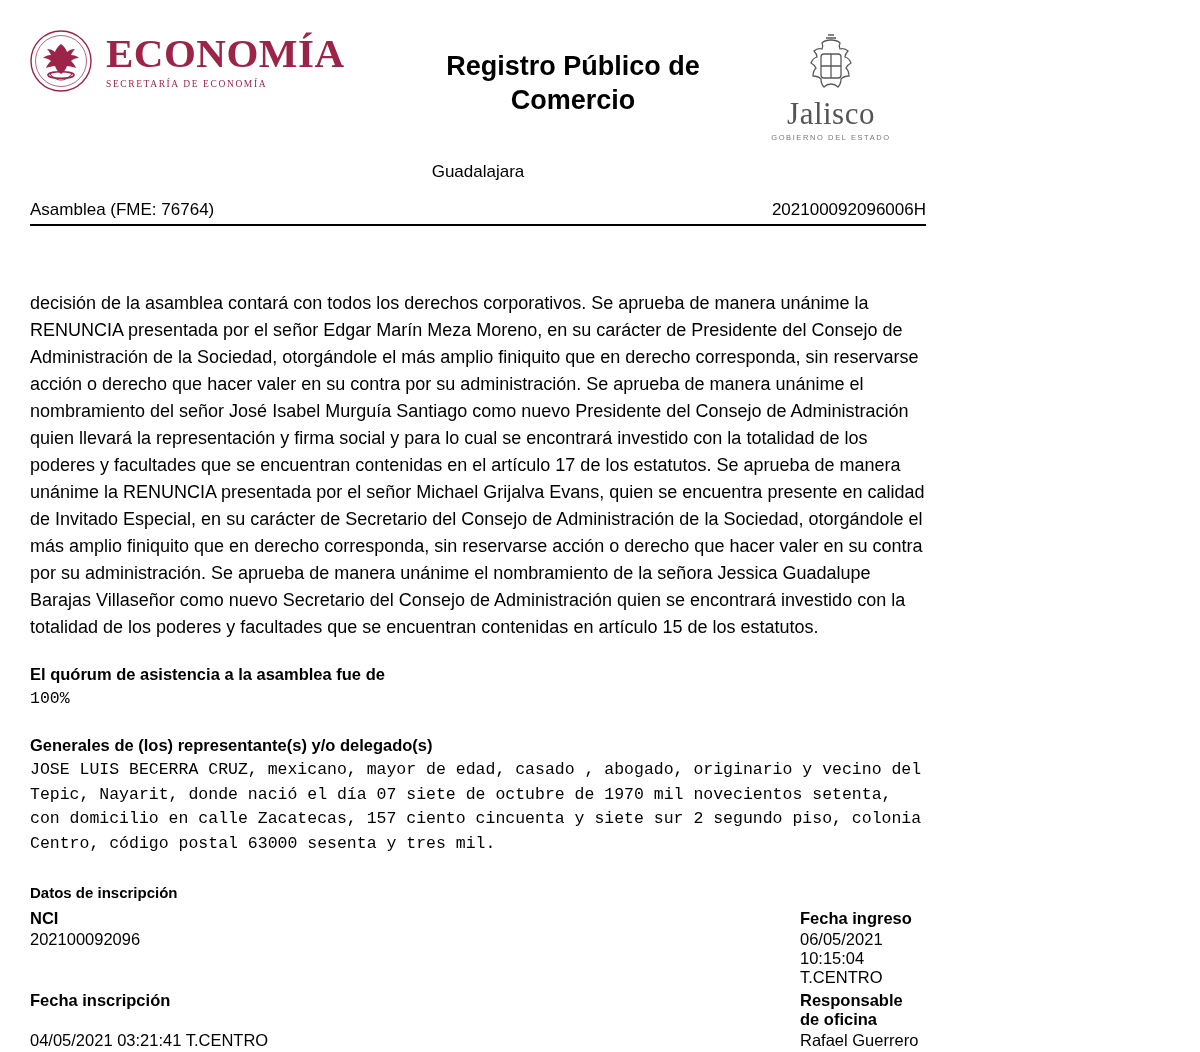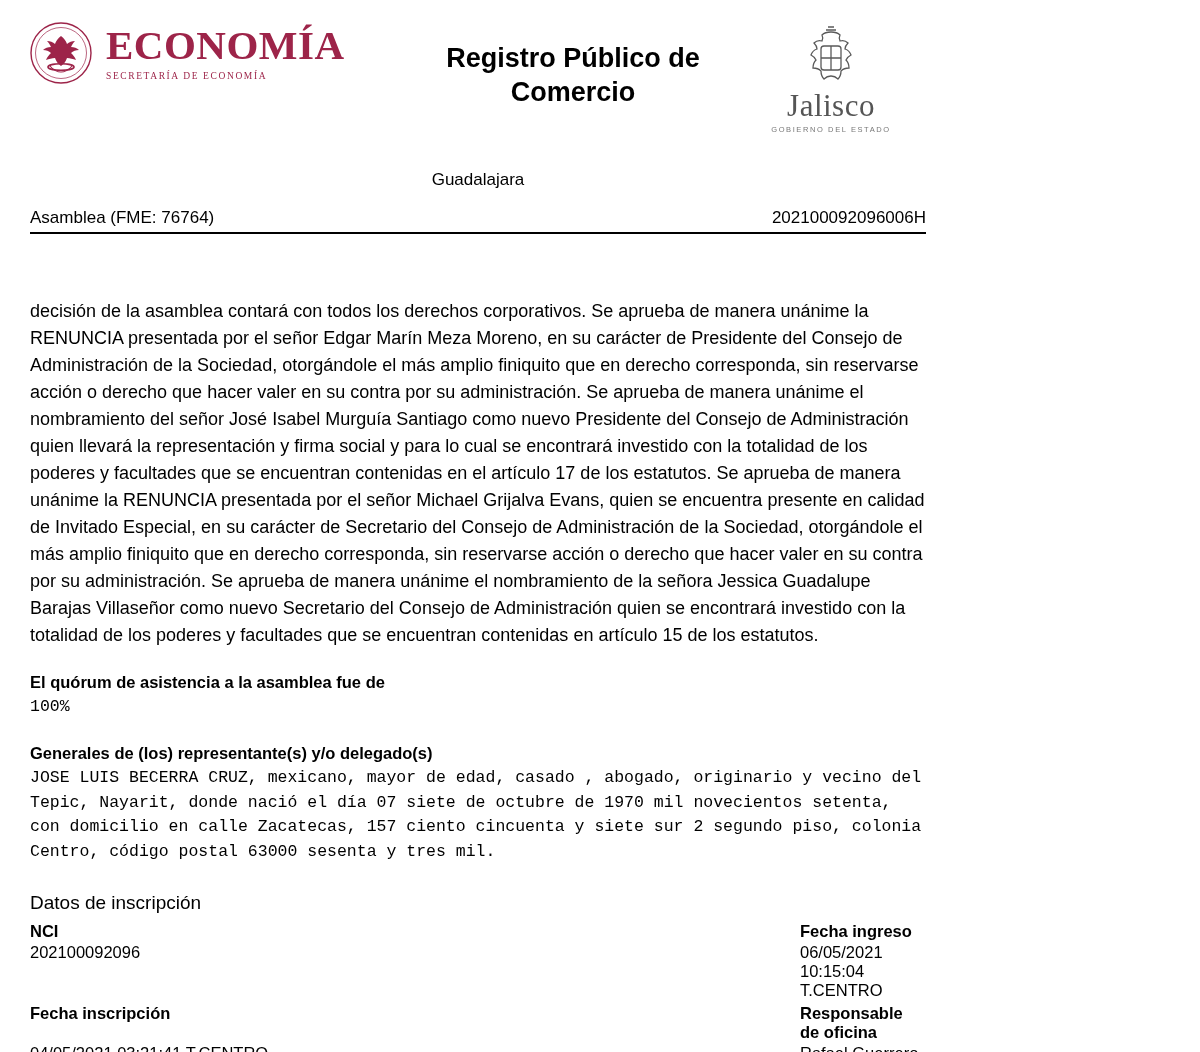--- a/index.html
+++ b/index.html
@@ -12,21 +12,21 @@
     background: #ffffff;
     font-family: "Liberation Sans", sans-serif;
     color: #000000;
     -webkit-font-smoothing: antialiased;
   }
   .page {
     position: relative;
     width: 956px;
     height: 1052px;
     box-sizing: border-box;
-    padding: 0 30px;
+    padding: 8px 30px;
   }
 
   
   .header {
     display: flex;
     align-items: flex-start;
     justify-content: space-between;
     padding-top: 22px;
   }
   .brand-left {
@@ -94,21 +94,21 @@
   .jal-sub {
     font-size: 7.5px;
     letter-spacing: 1.6px;
     color: #777777;
     margin-top: 4px;
   }
 
   .city {
     text-align: center;
     font-size: 17px;
-    margin-top: 36px;
+    margin-top: 20px;
   }
 
   
   .idbar {
     display: flex;
     justify-content: space-between;
     align-items: flex-end;
     font-size: 17px;
     margin-top: 18px;
     padding-bottom: 4px;
@@ -141,22 +141,22 @@
   .section-val {
     font-size: 16.5px;
     margin-top: 3px;
     line-height: 1.5;
     font-family: Liberation Mono, monospace;
   }
 
   
   .data-title {
     margin-top: 27px;
-    font-size: 19px;
-    font-weight: normal;
+    font-size: 15px;
+    font-weight: bold;
   }
   .grid {
     margin-top: 4px;
     display: grid;
     grid-template-columns: 770px auto;
     row-gap: 0px;
   }
   .cell-label {
     font-size: 16.5px;
     font-weight: bold;

